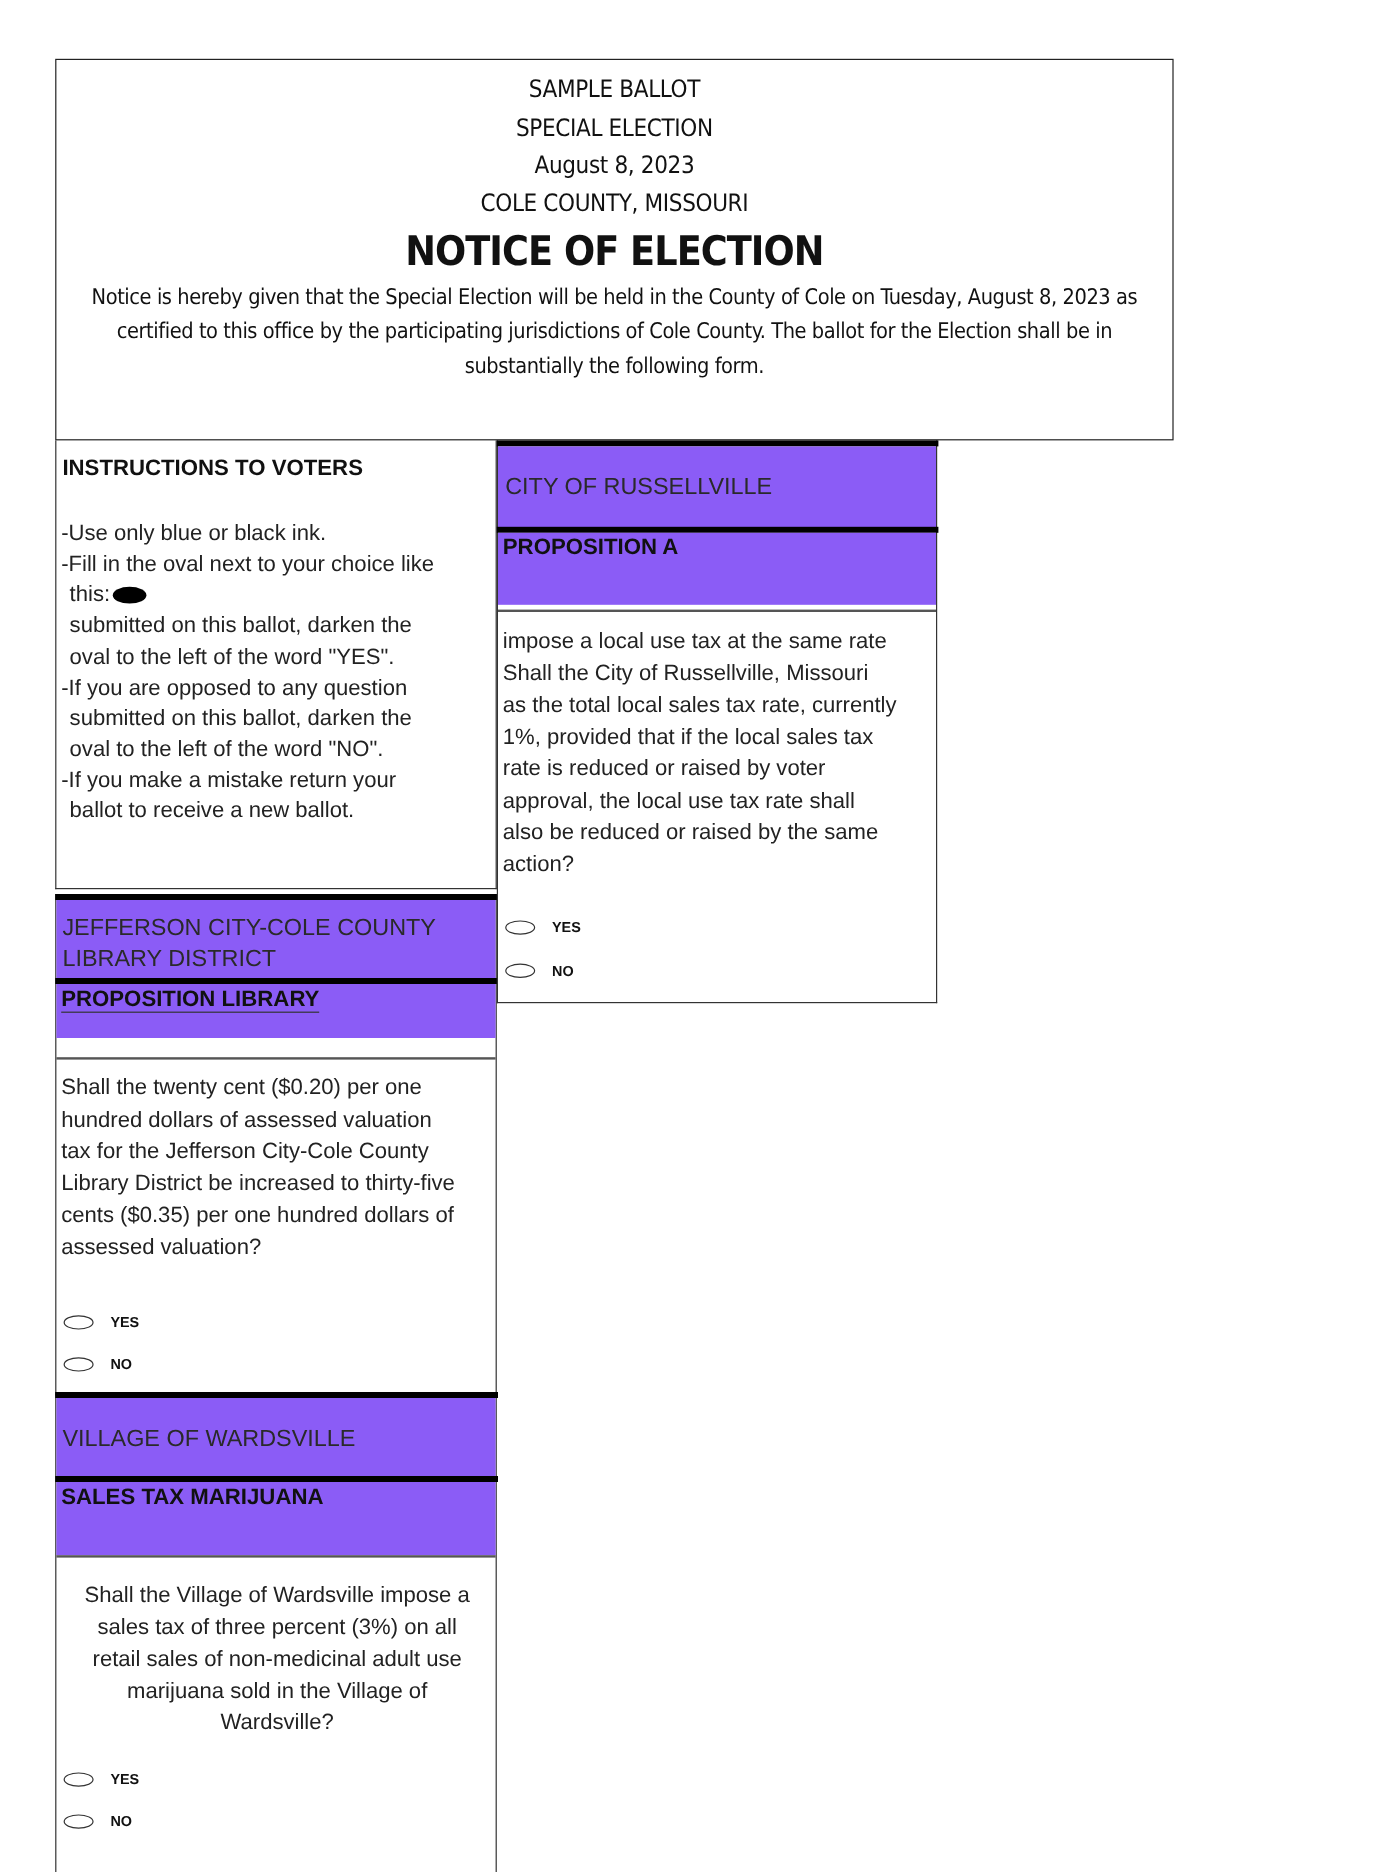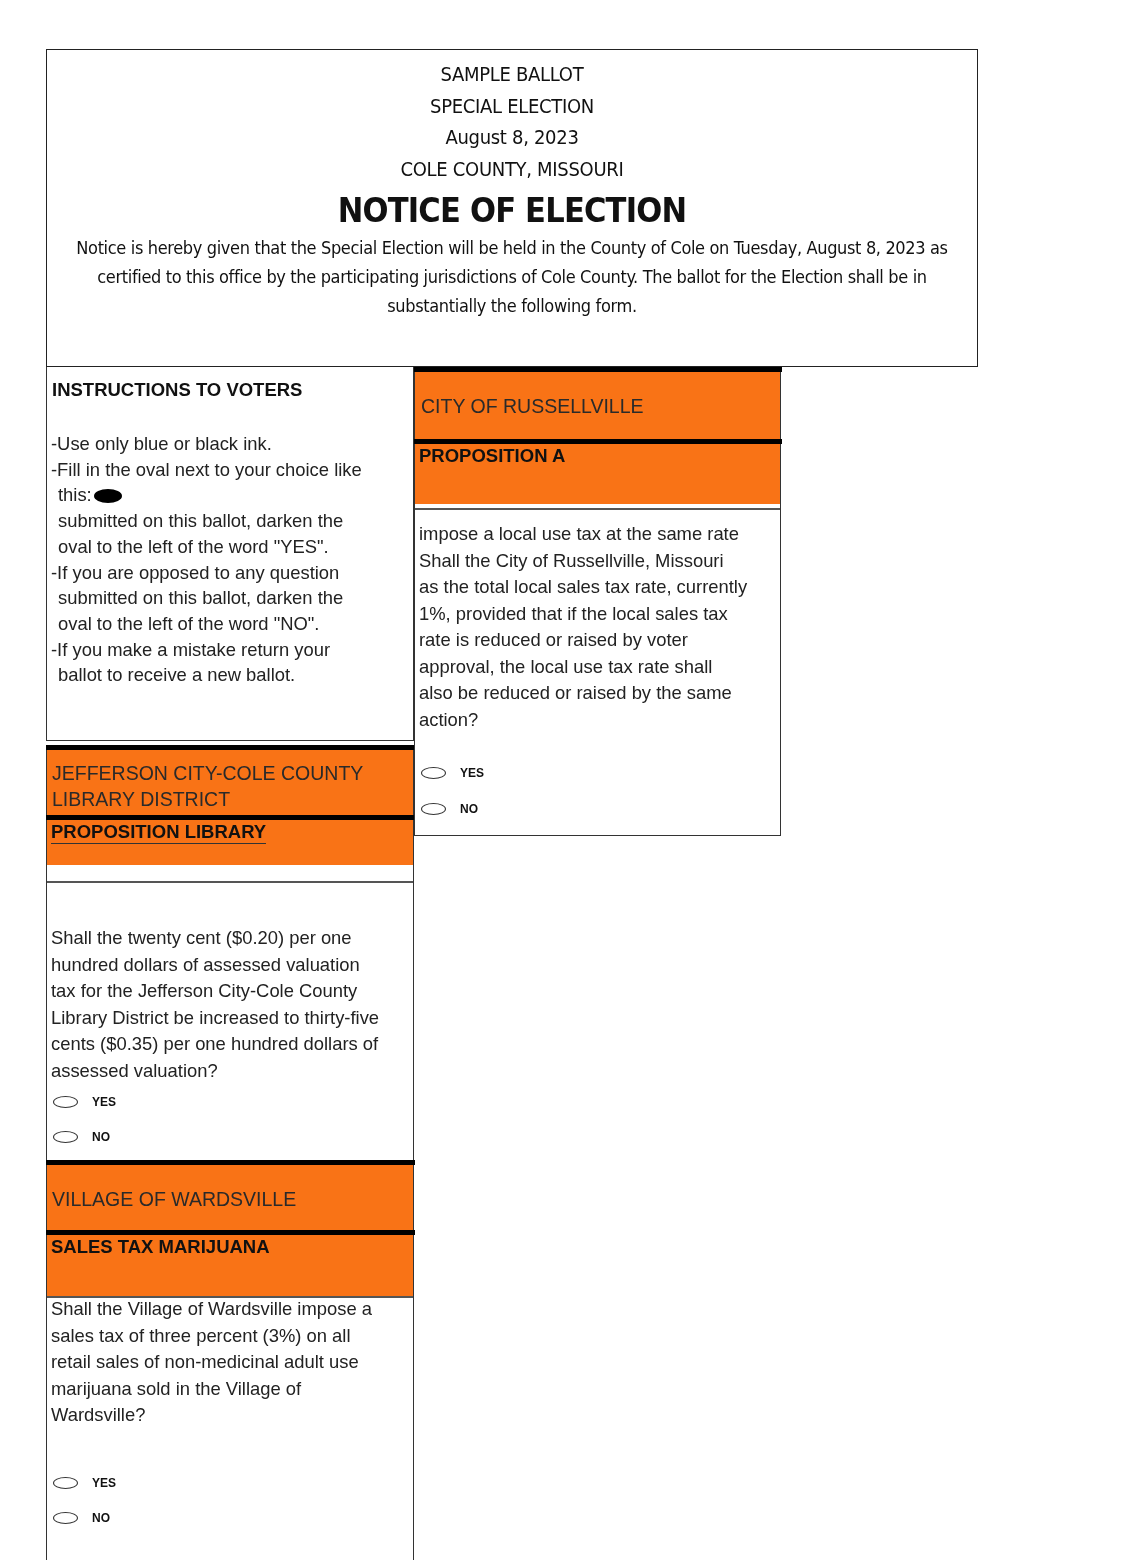--- a/index.html
+++ b/index.html
@@ -16,21 +16,21 @@
     .notice-title { font-family: "DejaVu Sans Condensed", "DejaVu Sans", sans-serif; font-weight: bold; font-size: 34px; line-height: 46px; letter-spacing: -0.8px; margin-top: 2px; }
     .notice-body { font-family: "DejaVu Sans Condensed", "Liberation Sans", sans-serif; font-size: 18px; line-height: 29px; padding: 0 12px; margin-top: 0; letter-spacing: -0.35px; }
 
     .panel {
       position: absolute; box-sizing: border-box;
       border-left: 1.5px solid #333; border-right: 1.5px solid #333;
       font-family: "Liberation Sans", sans-serif; color: #222;
     }
     .panel-bottom { border-bottom: 1.5px solid #333; }
     .bar-thick { position: absolute; left: -1.5px; right: -1.5px; height: 5px; background: #000; }
-    .gray-cell { background: #f97316; box-sizing: border-box; position: absolute; left: 0; right: 0; }
+    .gray-cell { background: #8b5cf6; box-sizing: border-box; position: absolute; left: 0; right: 0; }
     .divider-thin { position: absolute; left: 0; right: 0; height: 1.5px; background: #555; }
 
     .juris { font-size: 19.5px; line-height: 26px; color: #2a2a2a; position: absolute; left: 5px; }
     .prop-title { font-size: 18.5px; font-weight: bold; position: absolute; left: 4px; color: #111; }
     .question { font-size: 18.4px; line-height: 26.5px; position: absolute; left: 4px; right: 2px; color: #222; }
     .choice { position: absolute; left: 6px; display: flex; align-items: center; font-weight: bold; font-size: 12px; color: #111; }
     .oval { width: 25px; height: 12px; border: 1.6px solid #333; border-radius: 50%; box-sizing: border-box; margin-right: 14px; background: #fff; }
 
     .instr-title { position: absolute; left: 5px; top: 12px; font-size: 18.5px; font-weight: bold; color: #111; }
     .instr-list { position: absolute; left: 4px; top: 64px; right: 4px; font-size: 18.4px; line-height: 25.7px; color: #222; }
@@ -71,21 +71,21 @@
   <div class="bar-thick" style="top:0;"></div>
   <div class="gray-cell" style="top:5px; height:67px;">
     <div class="juris" style="top:10px;">JEFFERSON CITY-COLE COUNTY</div>
     <div class="juris" style="top:36px;">LIBRARY DISTRICT</div>
   </div>
   <div class="bar-thick" style="top:70px;"></div>
   <div class="gray-cell" style="top:75px; height:45px;">
     <div class="prop-title" style="top:1px;"><span class="underline">PROPOSITION LIBRARY</span></div>
   </div>
   <div class="divider-thin" style="top:136px;"></div>
-  <div class="question" style="top:148px;margin-top:32px;">
+  <div class="question" style="top:148px;">
     <div>Shall the twenty cent ($0.20) per one</div>
     <div>hundred dollars of assessed valuation</div>
     <div>tax for the Jefferson City-Cole County</div>
     <div style="white-space:nowrap;">Library District be increased to thirty-five</div>
     <div style="white-space:nowrap;">cents ($0.35) per one hundred dollars of</div>
     <div>assessed valuation?</div>
   </div>
   <div class="choice" style="top:350px;">
     <span class="oval"></span>
     <span>YES</span>
@@ -99,21 +99,21 @@
 <div class="panel panel-bottom" style="left:46px; top:1160px; width:368px; height:410px;">
   <div class="bar-thick" style="top:0;"></div>
   <div class="gray-cell" style="top:5px; height:67px;">
     <div class="juris" style="top:21px;">VILLAGE OF WARDSVILLE</div>
   </div>
   <div class="bar-thick" style="top:70px;"></div>
   <div class="gray-cell" style="top:75px; height:61px;">
     <div class="prop-title" style="top:1px;">SALES TAX MARIJUANA</div>
   </div>
   <div class="divider-thin" style="top:136px;"></div>
-  <div class="question" style="top:136px;">
+  <div class="question" style="top:156px;text-align:center;">
     <div style="white-space:nowrap;">Shall the Village of Wardsville impose a</div>
     <div>sales tax of three percent (3%) on all</div>
     <div>retail sales of non-medicinal adult use</div>
     <div>marijuana sold in the Village of</div>
     <div>Wardsville?</div>
   </div>
   <div class="choice" style="top:316px;">
     <span class="oval"></span>
     <span>YES</span>
   </div>

